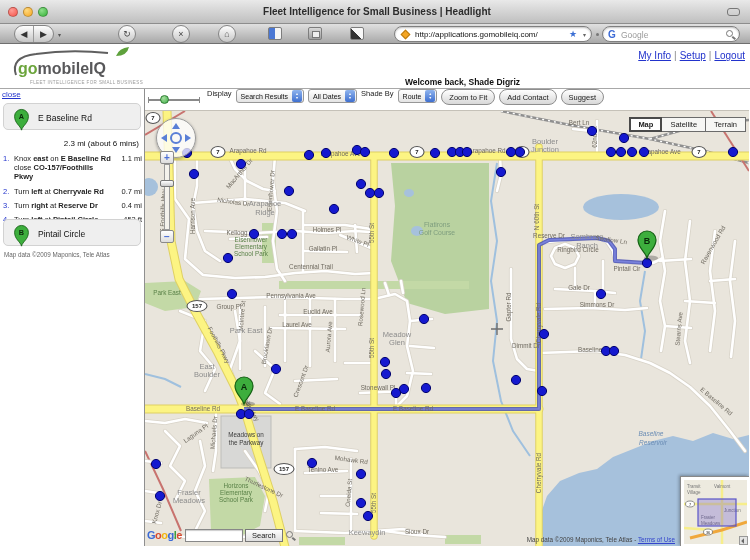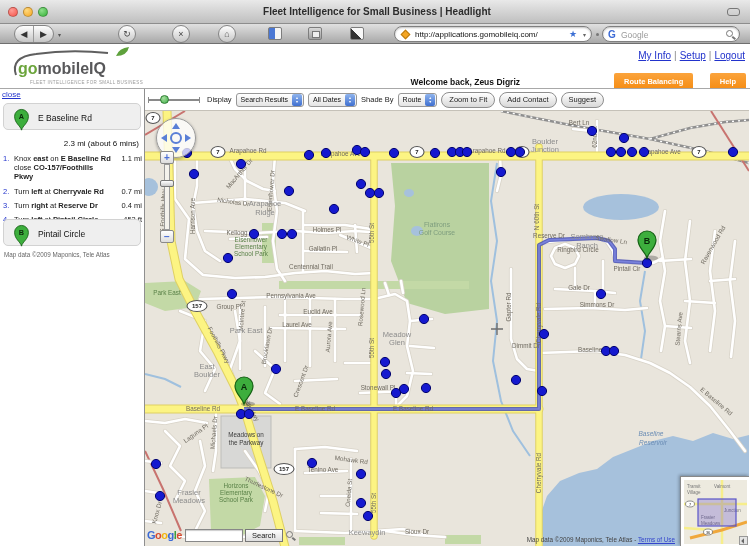--- a/index.html
+++ b/index.html
@@ -79,21 +79,21 @@
 
   
   #main { position:relative; width:604px; height:457px; }
   #map-toolbar { position:relative; width:604px; height:21px; background:#fff; }
   #slider { position:absolute; left:3px; top:10px; width:52px; height:2px; background:#8a8a8a; }
   #slider:before{content:"";position:absolute;left:0;top:-2px;width:1px;height:6px;background:#8a8a8a;}
   #slider:after{content:"";position:absolute;right:0;top:-2px;width:1px;height:6px;background:#8a8a8a;}
   #sthumb { position:absolute; left:12px; top:-4px; width:9px; height:9px; border-radius:50%;
     background:radial-gradient(circle at 35% 30%,#A8E0A0,#3FAE49); border:1px solid #2E7D32; }
   .tlbl { font-size:7.5px; color:#222; margin:0 2px; }
-  #map-toolbar { display:flex; align-items:center; }
+  #map-toolbar { display:flex; align-items:flex-start; }
   #tb-pad { width:60px; }
   .popup { display:inline-flex; align-items:center; height:14px; margin:0 2px; border:1px solid #979797; border-radius:3px;
     background:linear-gradient(#FFF,#E4E4E4); cursor:pointer; }
   .popup .val { padding:0 4px; font-size:7px; color:#111; white-space:nowrap; }
   .stepper { width:10px; height:12px; margin-right:1px; border-radius:2px; background:linear-gradient(#8FB4EE,#3E6FD0);
     color:#fff; font-size:4px; line-height:4px; display:flex; flex-direction:column; align-items:center; justify-content:center; }
   .pillbtn { display:inline-block; margin:0 2px; padding:2.5px 7px; font-size:7.5px; color:#222;
     background:linear-gradient(#FFF,#D8D8D8); border:1px solid #8E8E8E; border-radius:8px; cursor:pointer; white-space:nowrap; }
 
   
@@ -195,25 +195,21 @@
         <path d="M8,28 Q2,10 28,7 Q62,2 100,6" stroke="#5f5f5f" stroke-width="2" fill="none"></path>
         <path d="M108,9 q3,-8 13,-9 q-2,9 -13,9" fill="#5EA13C"></path>
         <text x="10" y="27" font-size="16">
           <tspan font-weight="bold" fill="#6BA43B">go</tspan><tspan fill="#58585A" font-weight="bold">mobileIQ</tspan>
         </text>
       </svg>
       <div id="tagline">FLEET INTELLIGENCE FOR SMALL BUSINESS</div>
       <div id="hlinks">
         <span class="hl">My Info</span><span class="sep">|</span><span class="hl">Setup</span><span class="sep">|</span><span class="hl">Logout</span>
       </div>
-      <div id="welcome">Welcome back, Zeus Digriz</div>
-      <div id="hbtns">
-        <div class="orange-btn">Route Balancing</div>
-        <div class="orange-btn">Help</div>
-      </div>
+      <div id="welcome">Welcome back, Shade Digriz</div>
     </div>
 
     <div id="content">
 
       <div id="sidebar">
         <span id="close-link">close</span>
         <div class="loc-box" id="boxA">
           <span class="pin" id="pinA"><svg width="19" height="25" viewBox="-10 -28 20 29">
                 <path d="M0,0 C-1.5,-5.5 -8,-8 -8,-16 A8,8 0 1 1 8,-16 C8,-8 1.5,-5.5 0,0 Z" fill="#3DAE3D" stroke="#136013" stroke-width="1"></path>
                 <text x="0" y="-12.5" text-anchor="middle" font-size="8.5" font-weight="bold" fill="#0A2A0A">A</text>
@@ -643,20 +639,23 @@
             <div class="parr" id="pan-e"></div>
             <div id="pan-c"></div>
           </div>
           <div id="zoomctl">
             <div class="zbtn">+</div>
             <div id="ztrack"></div>
             <div id="zthumb"></div>
             <div class="zbtn">−</div>
           </div>
 
+          <div id="maptype">
+            <span class="mtbtn active">Map</span><span class="mtbtn">Satellite</span><span class="mtbtn">Terrain</span>
+          </div>
 
           <div id="gbar">
             <span id="glogo"><span style="color: rgb(59, 106, 214);">G</span><span style="color: rgb(214, 73, 47);">o</span><span style="color: rgb(242, 181, 15);">o</span><span style="color: rgb(59, 106, 214);">g</span><span style="color: rgb(58, 158, 62);">l</span><span style="color: rgb(214, 73, 47);">e</span></span>
             <div id="gq"></div>
             <div id="gsearch">Search</div>
             <div id="gmag">
                 <span class="mag"></span>
               </div>
           </div>
 

